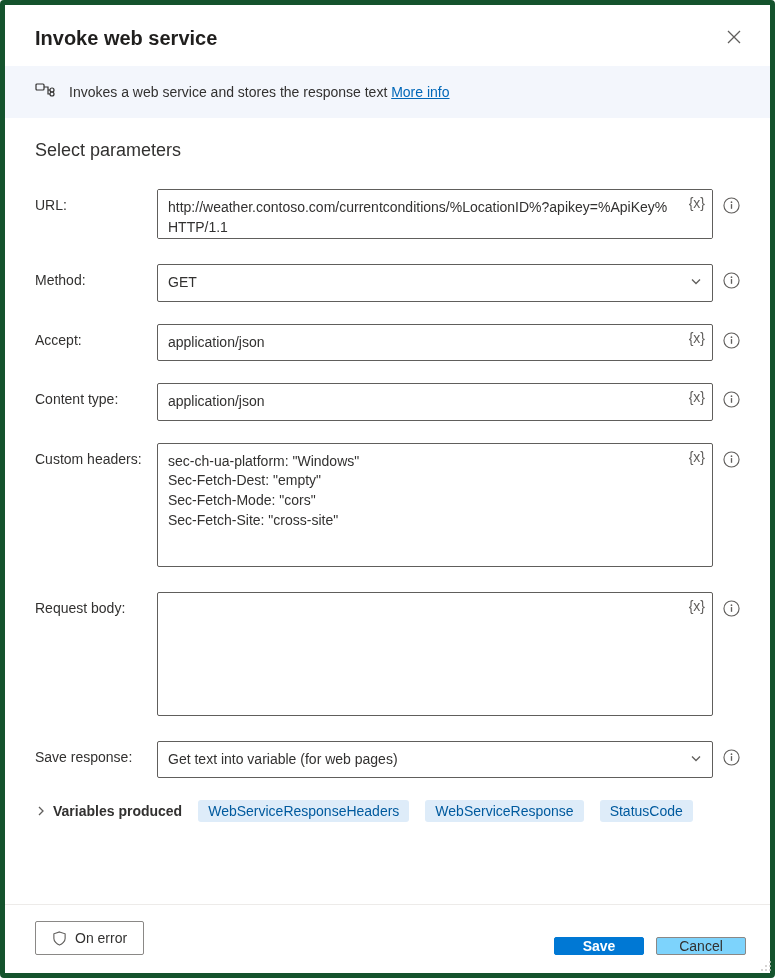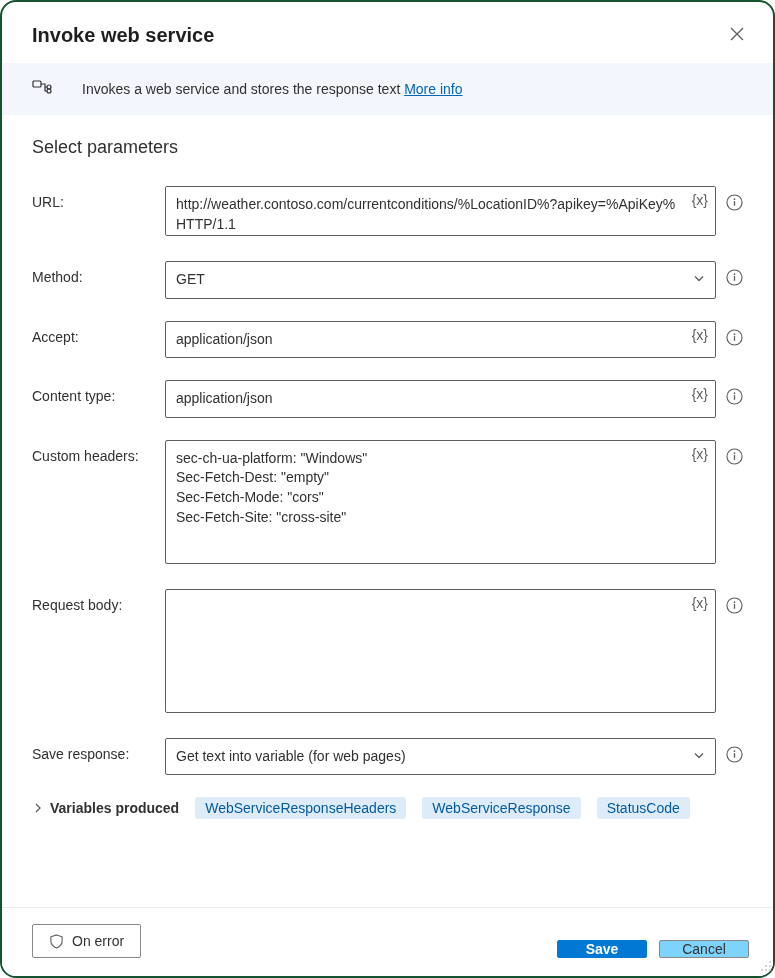--- a/index.html
+++ b/index.html
@@ -12,22 +12,22 @@
       background: #ffffff;
       color: #323130;
       font-size: 14px;
       width: 775px;
       height: 978px;
       position: relative;
     }
     .dialog {
       width: 775px;
       height: 978px;
-      border: 2px solid #14532d;
-      border-radius: 16px;
+      border: 5px solid #14532d;
+      border-radius: 4px;
       display: flex;
       flex-direction: column;
       overflow: hidden;
     }
     .header {
       padding: 20px 24px 14px 30px;
       display: flex;
       justify-content: space-between;
       align-items: center;
     }
@@ -43,21 +43,21 @@
       padding: 4px;
       color: #605e5c;
       display: flex;
       align-items: center;
     }
     .info-banner {
       background: #f3f6fc;
       padding: 16px 24px 16px 30px;
       display: flex;
       align-items: center;
-      gap: 30px;
+      gap: 14px;
       font-size: 14px;
       color: #323130;
     }
     .info-banner a {
       color: #0067b8;
       text-decoration: underline;
     }
     .info-banner-icon {
       display: flex;
       align-items: center;
@@ -71,21 +71,21 @@
     .section-title {
       font-size: 18px;
       font-weight: 400;
       color: #323130;
       margin-bottom: 28px;
     }
     .form-row {
       display: flex;
       align-items: flex-start;
       margin-bottom: 22px;
-      gap: 15px;
+      gap: 4px;
     }
     .form-label {
       width: 118px;
       flex-shrink: 0;
       font-size: 14px;
       color: #323130;
       padding-top: 8px;
     }
     .form-control-wrap {
       flex: 1;

